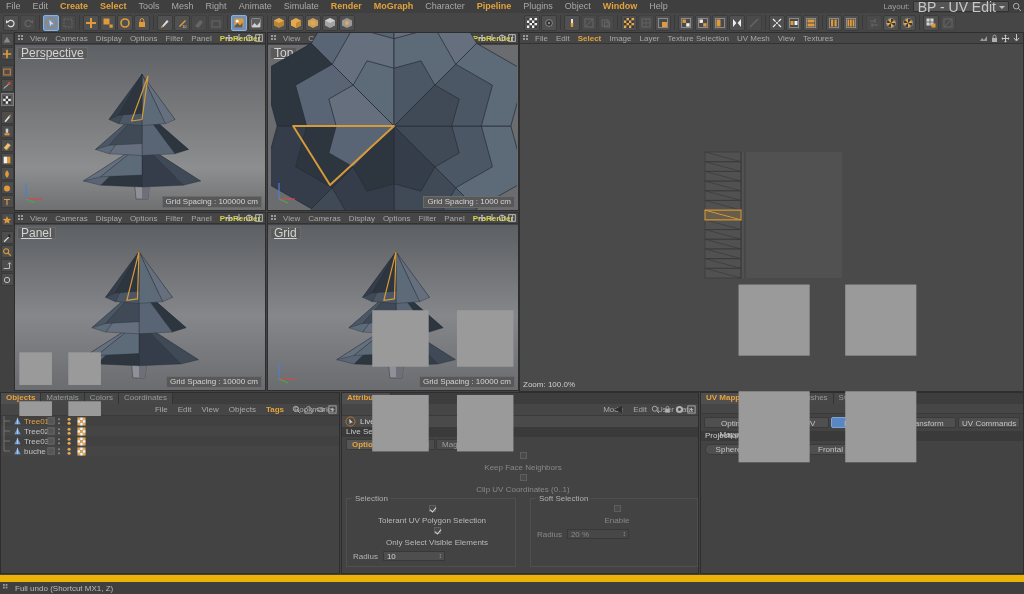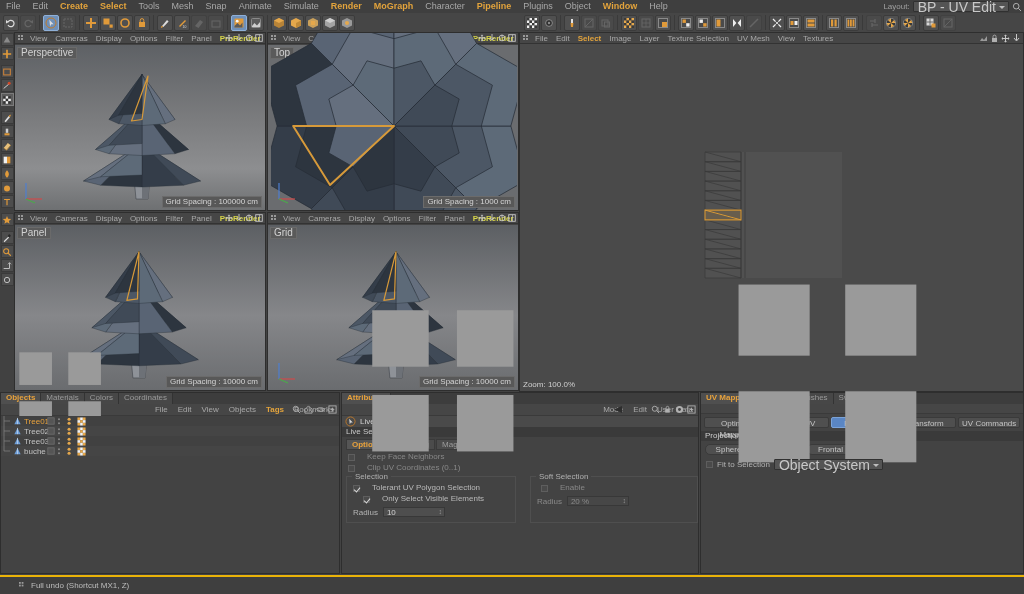--- a/index.html
+++ b/index.html
@@ -68,21 +68,21 @@
   .vphdr {
     height: 11px; background: #464646; display: flex; align-items: center; position: relative;
     border-bottom: 1px solid #333;
   }
   .vphdr .menu-item { font-size: 8px; padding: 0 4px; line-height: 11px; }
   .vphdr .gridico { width: 9px; height: 9px; margin-left: 2px; }
   .vpicons { position: absolute; right: 2px; top: 1px; display: flex; gap: 2px; align-items: center; }
   .vpbody { position: absolute; left: 0; right: 0; top: 12px; bottom: 0; }
   .vplabel {
     position: absolute; left: 2px; top: 2px; background: #5a5a5a; color: #d2d2d2;
-    font-size: 10px; padding: 0 3px; line-height: 10px; border: 1px solid #6a6a6a;
+    font-size: 12px; padding: 0 3px; line-height: 10px; border: 1px solid #6a6a6a; text-decoration: underline;
   }
   .gridspacing {
     position: absolute; right: 3px; bottom: 2px; background: #585858; color: #d4d4d4;
     font-size: 8px; padding: 0 3px; line-height: 10px; border: 1px solid #6b6b6b;
   }
   .axis { position: absolute; left: 6px; bottom: 6px; width: 26px; height: 26px; }
 
   
   #uvpanel { position: absolute; left: 519px; top: 32px; width: 505px; height: 360px; background: #4a4a4a;
              border: 1px solid #2e2e2e; }
@@ -116,21 +116,21 @@
   
   #attrpanel { left: 341px; top: 392px; width: 358px; height: 182px; }
   .attr-title { height: 11px; background: #4a4a4a; display: flex; align-items: center;
                 padding-left: 3px; gap: 4px; font-size: 8px; color: #d0d0d0; }
   .attr-sub { height: 10px; background: #3a3a3a; color: #c8c8c8; font-size: 8px;
               line-height: 10px; padding-left: 4px; }
   .attr-tabs { display: flex; height: 11px; margin: 2px 0 0 4px; }
   .atab { font-size: 8px; line-height: 10px; padding: 0 5px; background: #4b4b4b;
           border: 1px solid #3a3a3a; color: #9c9c9c; margin-right: 1px; }
   .atab.active { background: #555; color: #e8a23c; font-weight: bold; }
-  .chk { display: flex; align-items: flex-end; gap: 12px; font-size: 8px; margin: 2px 0 0 6px; color: #b9b9b9; }
+  .chk { display: flex; align-items: center; gap: 4px; font-size: 8px; margin: 2px 0 0 6px; color: #b9b9b9; flex-direction: column; }
   .chkbox { width: 7px; height: 7px; background: #4a4a4a; border: 1px solid #5e5e5e; position: relative; }
   .chkbox.on::after {
     content: ""; position: absolute; left: 1px; top: 0px; width: 3px; height: 5px;
     border-right: 1.5px solid #d8d8d8; border-bottom: 1.5px solid #d8d8d8; transform: rotate(40deg);
   }
   .chk.dim { color: #888; }
   .grp { border: 1px solid #4f4f4f; margin: 4px 0 0 4px; padding: 4px 4px 5px 4px; position: relative; }
   .grp > .glabel { position: absolute; top: -5px; left: 5px; background: #434343;
                    padding: 0 3px; font-size: 8px; color: #b0b0b0; }
   .fieldrow { display: flex; align-items: center; gap: 5px; margin-top: 4px; padding-left: 2px; font-size: 8px; }
@@ -154,39 +154,39 @@
   .pillrow { display: flex; gap: 4px; padding: 3px 4px 0 4px; }
   .pill {
     width: 47px; text-align: center; font-size: 8px; line-height: 10px; height: 11px;
     background: #4f4f4f; border: 1px solid #3a3a3a; border-radius: 5px; color: #c6c6c6;
   }
   .fitrow { display: flex; align-items: center; gap: 4px; padding: 4px 0 0 5px; font-size: 8px; }
 
   
   #statusbar {
     position: absolute; left: 0; top: 575px; width: 1024px; height: 19px; background: #3f3f3f;
-    display: flex; align-items: center; gap: 4px; padding-left: 19px; border-top: 2px solid #eab308;
+    display: flex; align-items: center; gap: 4px; padding-left: 3px; border-top: 7px solid #eab308;
   }
   #statusbar .txt { font-size: 8px; color: #bdbdbd; }
   .dots { width: 8px; height: 8px; display: inline-block; }
 </style>
 </head>
 <body>
 
 <div id="app">
 
   <div id="menubar">
     <div class="row" id="menubar-items">
         <div class="menu-item">File</div>
         <div class="menu-item">Edit</div>
         <div class="menu-item hi">Create</div>
         <div class="menu-item hi">Select</div>
         <div class="menu-item">Tools</div>
         <div class="menu-item">Mesh</div>
-        <div class="menu-item">Snap</div>
+        <div class="menu-item">Right</div>
         <div class="menu-item">Animate</div>
         <div class="menu-item">Simulate</div>
         <div class="menu-item hi">Render</div>
         <div class="menu-item hi">MoGraph</div>
         <div class="menu-item">Character</div>
         <div class="menu-item hi">Pipeline</div>
         <div class="menu-item">Plugins</div>
         <div class="menu-item">Object</div>
         <div class="menu-item hi">Window</div>
         <div class="menu-item">Help</div>
@@ -1307,25 +1307,20 @@
         <div class="segbtn">Transform</div>
         <div class="segbtn">UV Commands</div>
       </div>
     <div class="sectionhdr">Projection</div>
     <div class="pillrow" id="proj-row1">
         <div class="pill">Sphere</div>
         <div class="pill">Cylinder</div>
         <div class="pill">Frontal</div>
         <div class="pill">Flat</div>
       </div>
-    <div class="fitrow">
-      <span class="chkbox"></span>
-      <span>Fit to Selection</span>
-      <div class="combo" style="min-width:88px; height:11px; line-height:10px;">Object System</div>
-    </div>
   </div>
 
   <div id="statusbar">
     <svg class="dots" viewBox="0 0 9 9">
       <g fill="#9a9a9a">
           <rect x="0" y="0" width="2" height="2"></rect>
           <rect x="3" y="0" width="2" height="2"></rect>
       <rect x="0" y="3" width="2" height="2"></rect>
           <rect x="3" y="3" width="2" height="2"></rect>
         </g>

